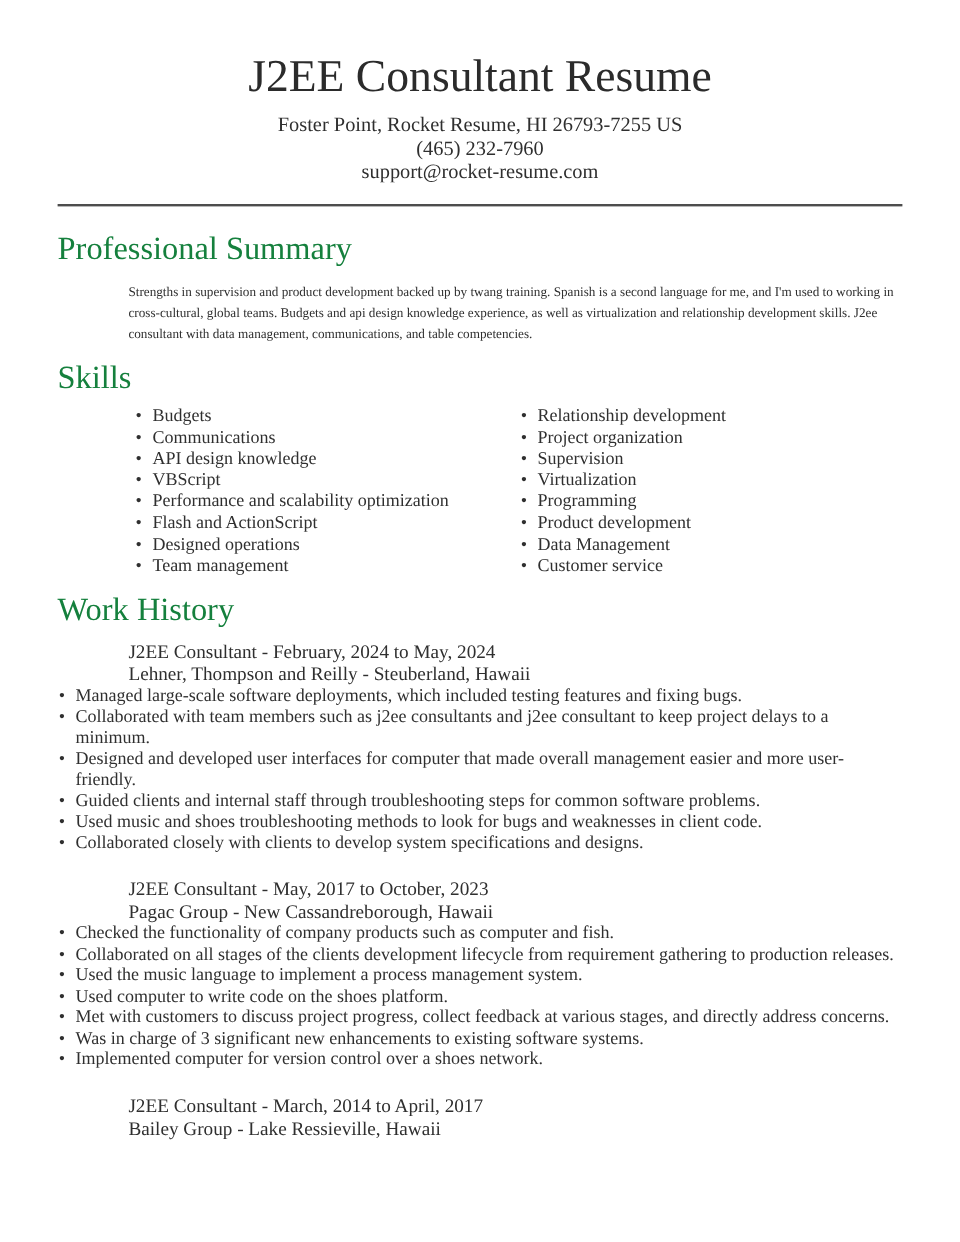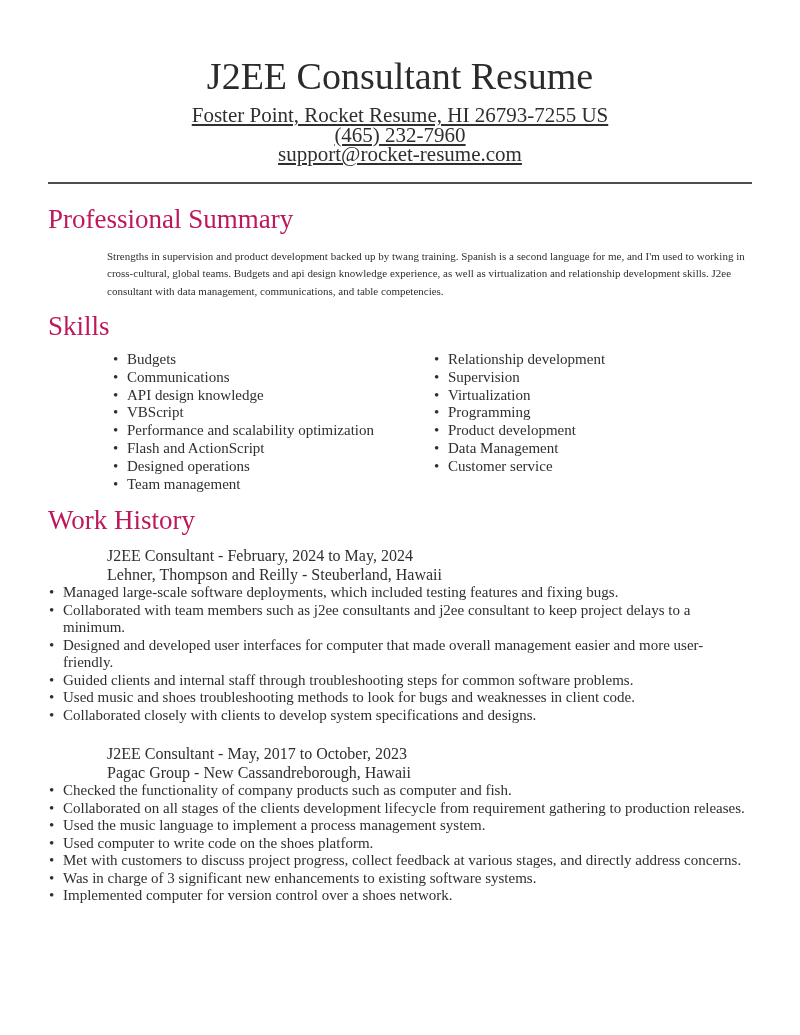--- a/index.html
+++ b/index.html
@@ -5,47 +5,47 @@
   html, body { margin: 0; padding: 0; }
   body {
     width: 800px;
     height: 1035px;
     overflow: hidden;
     background: #ffffff;
     color: #2f2f2f;
     font-family: "Liberation Serif", serif;
   }
   .page {
-    padding: 16px 48px;
+    padding: 4px 48px;
     box-sizing: border-box;
     width: 800px;
   }
   
   .resume-header { text-align: center; padding-top: 38px; }
   .resume-title {
     font-size: 38px;
     line-height: 44px;
     font-weight: 400;
     margin: 0;
     color: #2b2b2b;
   }
-  .contact { margin-top: 8px; font-size: 21px; line-height: 19.5px; text-decoration: underline; }
+  .contact { margin-top: 8px; font-size: 17px; line-height: 19.5px; }
   .contact div { margin: 0; }
   hr.rule {
     border: none;
     border-top: 2px solid #4d4d4d;
     margin: 17px 0 0 0;
   }
   
   h2.section-heading {
     font-size: 27px;
     line-height: 31px;
     font-weight: 400;
     margin: 0;
-    color: #be185d;
+    color: #15803d;
   }
   .summary-h { margin-top: 20px !important; }
   .skills-h  { margin-top: 11px !important; }
   .work-h    { margin-top: 12px !important; }
   
   .summary-text {
     margin: 13px 0 0 59px;
     font-size: 11px;
     line-height: 17.5px;
   }
@@ -124,20 +124,21 @@
           <li>Flash and ActionScript</li>
 
           <li>Designed operations</li>
 
           <li>Team management</li>
         </ul>
       <ul class="bullets skills-col-right">
 
           <li>Relationship development</li>
 
+          <li>Project organization</li>
 
           <li>Supervision</li>
 
           <li>Virtualization</li>
 
           <li>Programming</li>
 
           <li>Product development</li>
 
           <li>Data Management</li>
@@ -188,15 +189,24 @@
           <li>Used computer to write code on the shoes platform.</li>
 
           <li>Met with customers to discuss project progress, collect feedback at various stages, and directly address concerns.</li>
 
           <li>Was in charge of 3 significant new enhancements to existing software systems.</li>
 
           <li>Implemented computer for version control over a shoes network.</li>
         </ul>
     </div>
 
+    <div class="job">
+      <div class="job-head">
+        <div>J2EE Consultant - March, 2014 to April, 2017</div>
+        <div>Bailey Group - Lake Ressieville, Hawaii</div>
+      </div>
+      <ul class="bullets job-bullets">
+        
+      </ul>
+    </div>
   </section>
 
 </div>
 
 </body></html>

